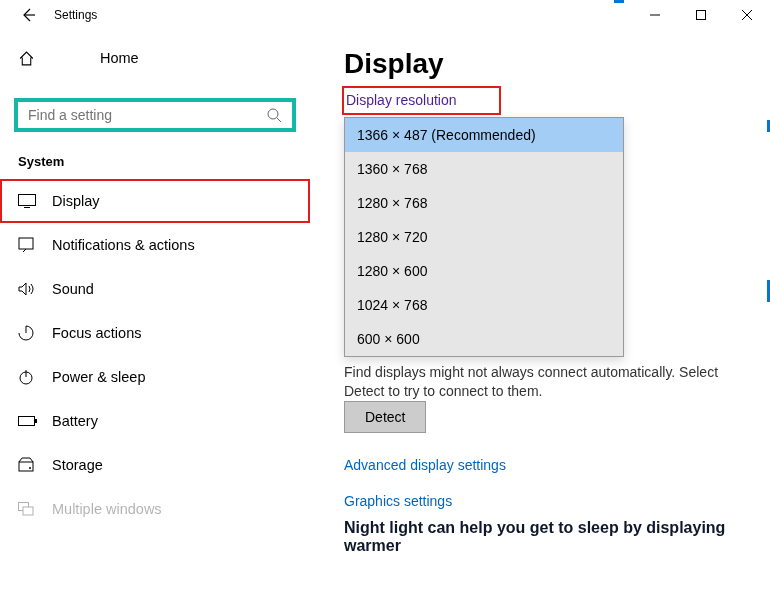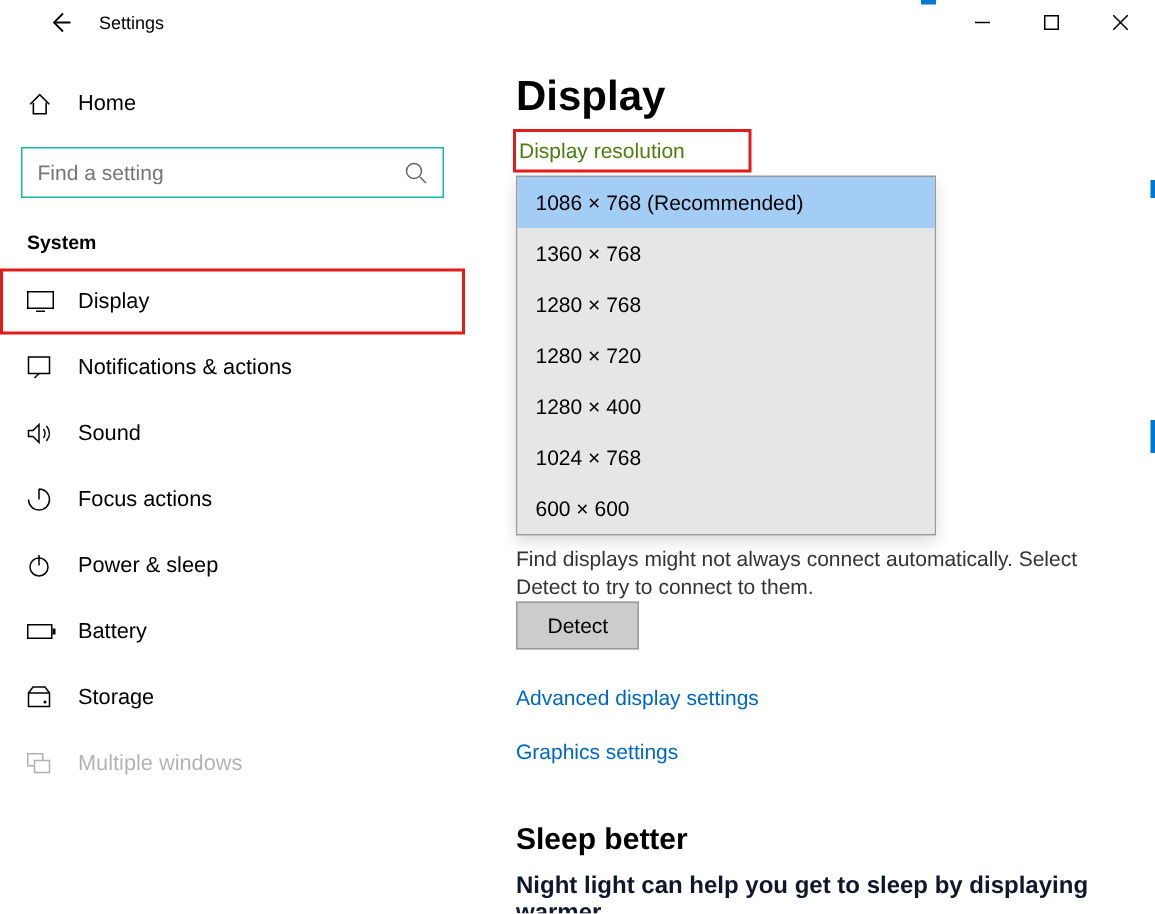--- a/index.html
+++ b/index.html
@@ -1,37 +1,37 @@
 <!DOCTYPE html>
 <html><head>
   <meta charset="utf-8">
   <style>
     * { margin: 0; padding: 0; box-sizing: border-box; font-family: "Segoe UI", Arial, sans-serif; }
     body { width: 770px; height: 609px; background: #fff; overflow: hidden; position: relative; }
-    .titlebar { height: 30px; display: flex; align-items: center; padding-left: 28px; }
+    .titlebar { height: 30px; display: flex; align-items: center; padding-left: 16px; }
     .back-btn { width: 24px; height: 24px; display: flex; align-items: center; justify-content: center; cursor: pointer; }
     .title { font-size: 12px; margin-left: 14px; color: #000; }
     .win-controls { position: absolute; top: 0; right: 0; display: flex; }
     .win-btn { width: 46px; height: 30px; display: flex; align-items: center; justify-content: center; cursor: pointer; }
     .blue-tick { position: absolute; top: 0; right: 146px; width: 10px; height: 3px; background: #0078d4; }
     .content { display: flex; height: calc(100% - 30px); }
     .sidebar { width: 310px; padding-top: 20px; }
-    .home-row { display: flex; align-items: center; height: 38px; padding-left: 18px; cursor: pointer; }
+    .home-row { display: flex; align-items: flex-start; height: 38px; padding-left: 18px; cursor: pointer; gap: 48px; }
     .home-row .icon { width: 20px; display: flex; }
     .home-row .label { font-size: 14.5px; margin-left: 14px; }
-    .search-box { margin: 10px 14px 0 14px; height: 34px; border: 1px solid #14b8a6; display: flex; align-items: center; padding: 0 10px; }
+    .search-box { margin: 10px 14px 0 14px; height: 34px; border: 4px solid #14b8a6; display: flex; align-items: center; padding: 0 10px; }
     .search-box input { border: none; outline: none; flex: 1; font-size: 14px; background: transparent; }
     .group-title { font-size: 13px; font-weight: 600; margin: 22px 0 10px 18px; }
     .nav-item { display: flex; align-items: center; height: 44px; padding-left: 18px; cursor: pointer; }
     .nav-item .icon { width: 20px; display: flex; align-items: center; }
     .nav-item .label { font-size: 14.5px; margin-left: 14px; }
     .nav-item.highlight { outline: 2.5px solid #e21b1b; outline-offset: -2px; }
     .main { flex: 1; padding: 18px 20px 0 34px; position: relative; overflow: hidden; }
     .page-title { font-size: 28px; font-weight: 600; margin-bottom: 8px; }
-    .field-label { font-size: 14px; color: #4d7c0f; padding: 4px 2px 5px 2px; display: inline-block; }
+    .field-label { font-size: 14px; color: #4c1d95; padding: 4px 2px 5px 2px; display: inline-block; }
     .field-label.highlight { outline: 2.5px solid #e21b1b; padding: 4px 42px 5px 2px; }
     .dropdown { width: 280px; border: 1px solid #999; background: #fff; margin-top: 4px; box-shadow: 0 4px 10px rgba(0,0,0,0.15); }
     .dropdown-item { padding: 9px 12px; font-size: 14px; cursor: pointer; background: #e6e6e6; }
     .dropdown-item.selected { background: #a3cdf5; }
     .desc { font-size: 14px; color: #333; margin-top: 6px; line-height: 1.35; max-width: 390px; }
     .detect-btn { margin-top: 0; padding: 7px 20px; background: #ccc; border: 0.5px solid #999; font-size: 14px; cursor: pointer; display: inline-block; }
     .link { color: #0067c0; font-size: 14px; margin-top: 24px; cursor: pointer; }
     .link2 { color: #0067c0; font-size: 14px; margin-top: 20px; cursor: pointer; }
     .section-title { font-size: 20px; font-weight: 600; margin-top: 40px; }
     .faint { font-size: 16px; color: #0f172a; margin-top: 10px; font-weight: bold; }
@@ -164,28 +164,27 @@
       <span class="label">Multiple windows</span>
     </div>
   </div>
 
   <div class="main">
     <div class="right-accent"></div>
     <div class="right-accent2"></div>
     <div class="page-title">Display</div>
     <span class="field-label highlight">Display resolution</span>
     <div class="dropdown">
-      <div class="dropdown-item selected">1086 × 768 (Recommended)</div>
+      <div class="dropdown-item selected">1366 × 487 (Recommended)</div>
       <div class="dropdown-item">1360 × 768</div>
       <div class="dropdown-item">1280 × 768</div>
       <div class="dropdown-item">1280 × 720</div>
-      <div class="dropdown-item">1280 × 400</div>
+      <div class="dropdown-item">1280 × 600</div>
       <div class="dropdown-item">1024 × 768</div>
       <div class="dropdown-item">600 × 600</div>
     </div>
     <div class="desc">Find displays might not always connect automatically. Select Detect to try to connect to them.</div>
     <div class="detect-btn">Detect</div>
     <div class="link">Advanced display settings</div>
     <div class="link2">Graphics settings</div>
-    <div class="section-title">Sleep better</div>
     <div class="faint">Night light can help you get to sleep by displaying warmer</div>
   </div>
 </div>
 
 </body></html>

